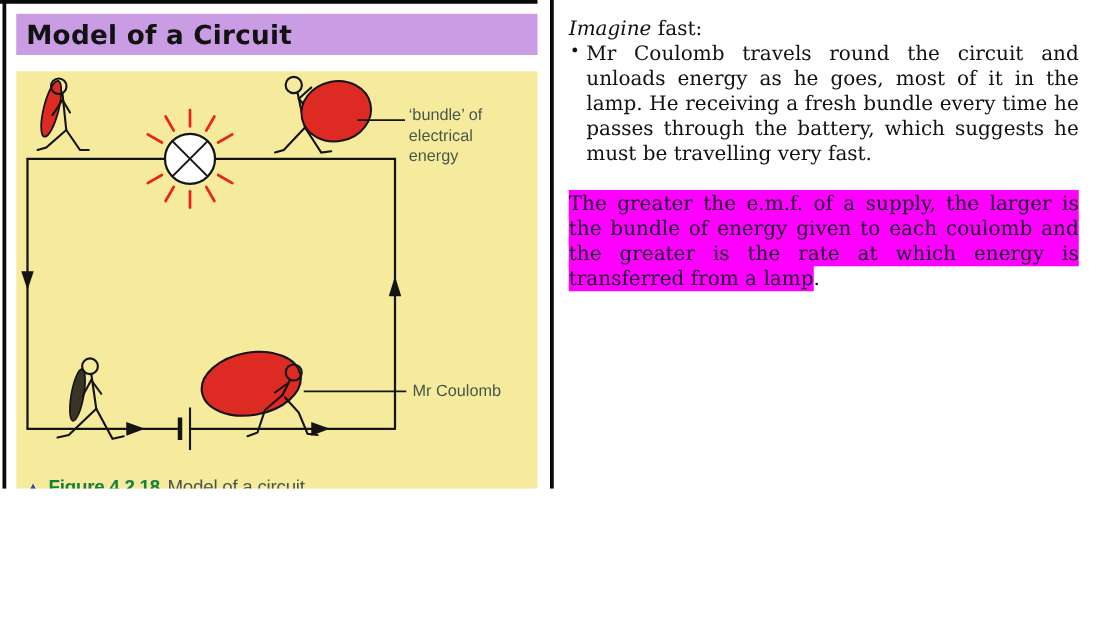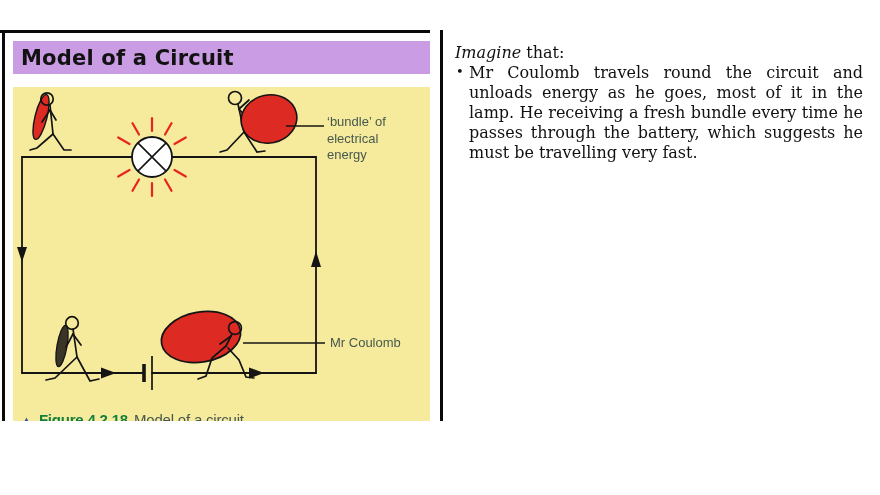--- a/index.html
+++ b/index.html
@@ -2,21 +2,21 @@
 <html style="--title-bar: #c99ce4; --figure-bg: #f6eb9d; --bundle-red: #dd2a22; --sack-dark: #3a3426; --ray-red: #e8251d; --label-text: #46584e; --caption-blue: #2b4d9b; --highlight: #ff00ff;"><head>
 <meta charset="utf-8">
 <style>
   :root{
     --title-bar:#c99ce4; --figure-bg:#f6eb9d; --bundle-red:#dd2a22;
     --sack-dark:#3a3426; --ray-red:#e8251d; --label-text:#46584e;
     --caption-blue:#2b4d9b; --highlight:#ff00ff;
   }
   html,body{margin:0;padding:0;background:#fff;}
   #page{position:relative;width:880px;height:391px;background:#ffffff;overflow:hidden;
-        font-family:"Liberation Sans",sans-serif;margin-top:30px;}
+        font-family:"Liberation Sans",sans-serif;}
   
   .frame-top{position:absolute;left:0;top:0;width:430px;height:3px;background:#0a0a0a;}
   .frame-left{position:absolute;left:2px;top:0;width:3px;height:417px;background:#0a0a0a;}
   .divider{position:absolute;left:440px;top:0;width:3px;height:495px;background:#0a0a0a;}
   
   .title-bar{position:absolute;left:13px;top:11px;width:417px;height:33px;
              background:var(--title-bar);display:flex;align-items:center;}
   .title-bar h1{margin:0 0 0 8px;font-family:"DejaVu Sans",sans-serif;font-size:21px;
                 font-weight:bold;color:#121212;letter-spacing:.2px;}
   .figure-box{position:absolute;left:13px;top:57px;width:417px;height:348px;
@@ -153,21 +153,22 @@
     <div class="fig-label coulomb">Mr Coulomb</div>
 
     <div class="caption">
       <span class="tri">▲</span>
       <span class="num">Figure 4.2.18</span>
       <span class="txt">Model of a circuit</span>
     </div>
   </div>
 
   <div class="right-panel">
-    <p class="intro"><span class="it">Imagine</span><span> that:</span></p>
+    <p class="intro"><span class="it">Imagine</span><span> fast:</span></p>
 
     <ul class="points">
       <li>Mr Coulomb travels round the circuit and unloads energy as he goes, most of it in the lamp. He receiving a fresh bundle every time he passes through the battery, which suggests he must be travelling very fast.</li>
     </ul>
 
+    <p class="hl-para"><mark>The greater the e.m.f. of a supply, the larger is the bundle of energy given to each coulomb and the greater is the rate at which energy is transferred from a lamp</mark><span>.</span></p>
   </div>
 
 </div>
 
 </body></html>

